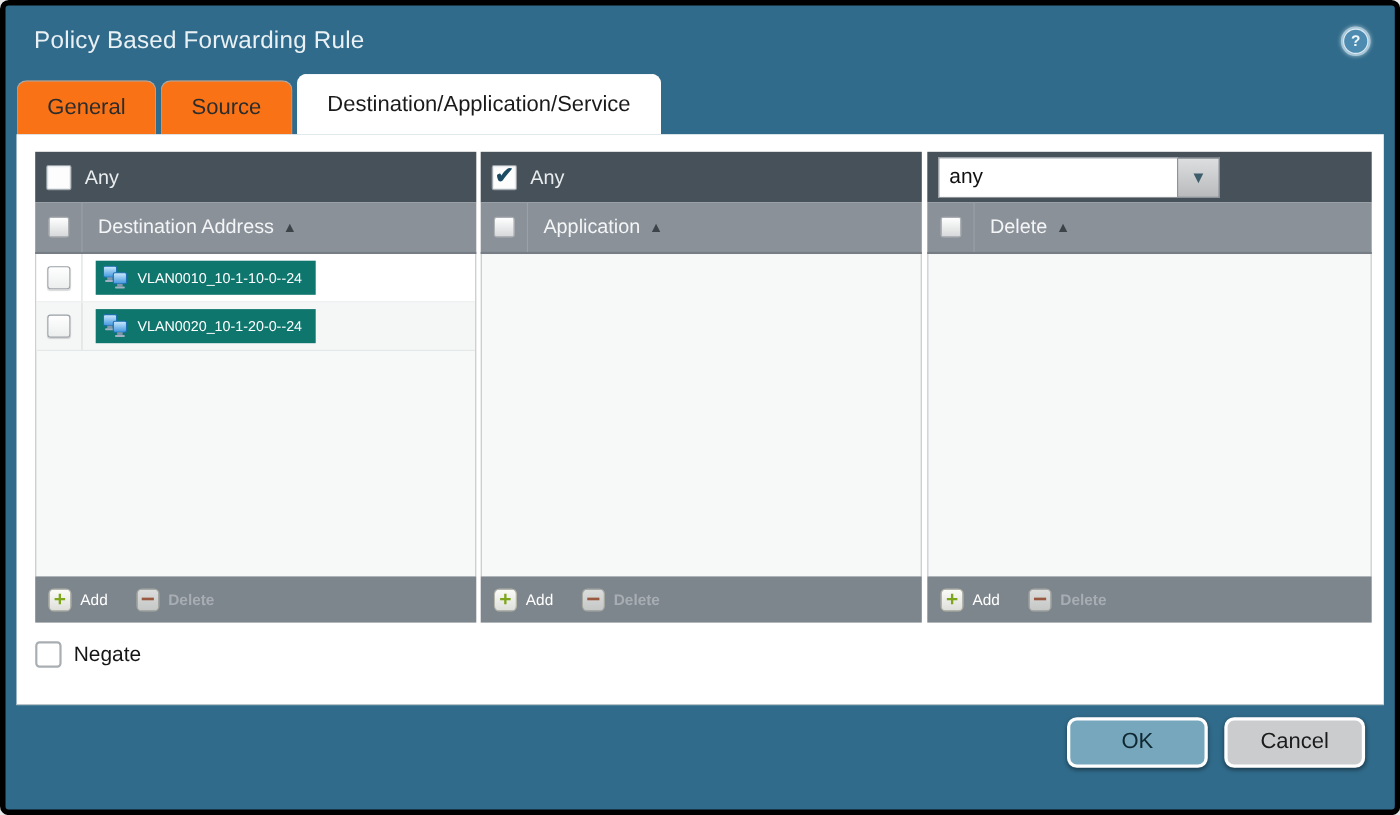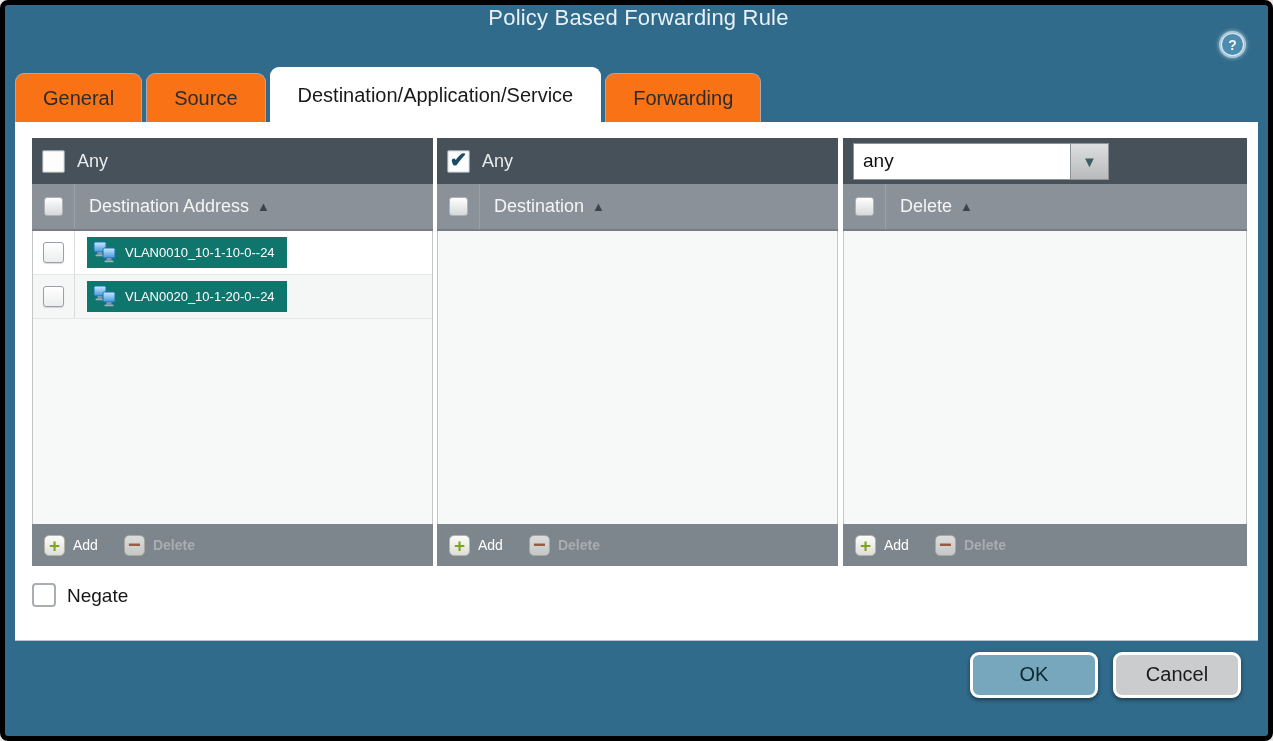--- a/index.html
+++ b/index.html
@@ -13,21 +13,20 @@
     border-radius: 8px;
     overflow: hidden;
     position: relative;
   }
 
   
   .titlebar {
     height: 64px;
     display: flex; align-items: center;
     padding: 0 22px 0 26px;
-    flex-direction: column;
   }
   .title {
     color: #eaf1f5; font-size: 22px; font-weight: 400;
     letter-spacing: .2px;
   }
   .help-btn {
     margin-left: auto;
     width: 27px; height: 27px; border-radius: 50%;
     background: #ddeaf2;
     border: 2px solid #a8c8da;
@@ -227,21 +226,20 @@
     <div class="title">Policy Based Forwarding Rule</div>
     <div class="help-btn">
       <div class="q">?</div>
     </div>
   </div>
 
   <div class="tabs">
     <div class="tab">General</div>
     <div class="tab">Source</div>
     <div class="tab active">Destination/Application/Service</div>
-    <div class="tab">Forwarding</div>
   </div>
 
   <div class="panel">
     <div class="columns">
 
       <div class="col col-dest">
         <div class="any-bar">
           <div class="cb-big"></div>
           <div class="any-label">Any</div>
         </div>
@@ -308,21 +306,21 @@
         <div class="any-bar">
           <div class="cb-big">
             <span class="check">✔</span>
           </div>
           <div class="any-label">Any</div>
         </div>
         <div class="col-header">
           <div class="cb-cell">
             <div class="cb-small"></div>
           </div>
-          <div class="hdr-label">Destination</div>
+          <div class="hdr-label">Application</div>
           <div class="sort-arrow">▲</div>
         </div>
         <div class="list"></div>
         <div class="col-footer">
           <div class="tool-btn enabled">
             <div class="tool-icon plus">+</div>
             <div class="tool-label">Add</div>
           </div>
           <div class="tool-btn disabled">
             <div class="tool-icon minus">−</div>

